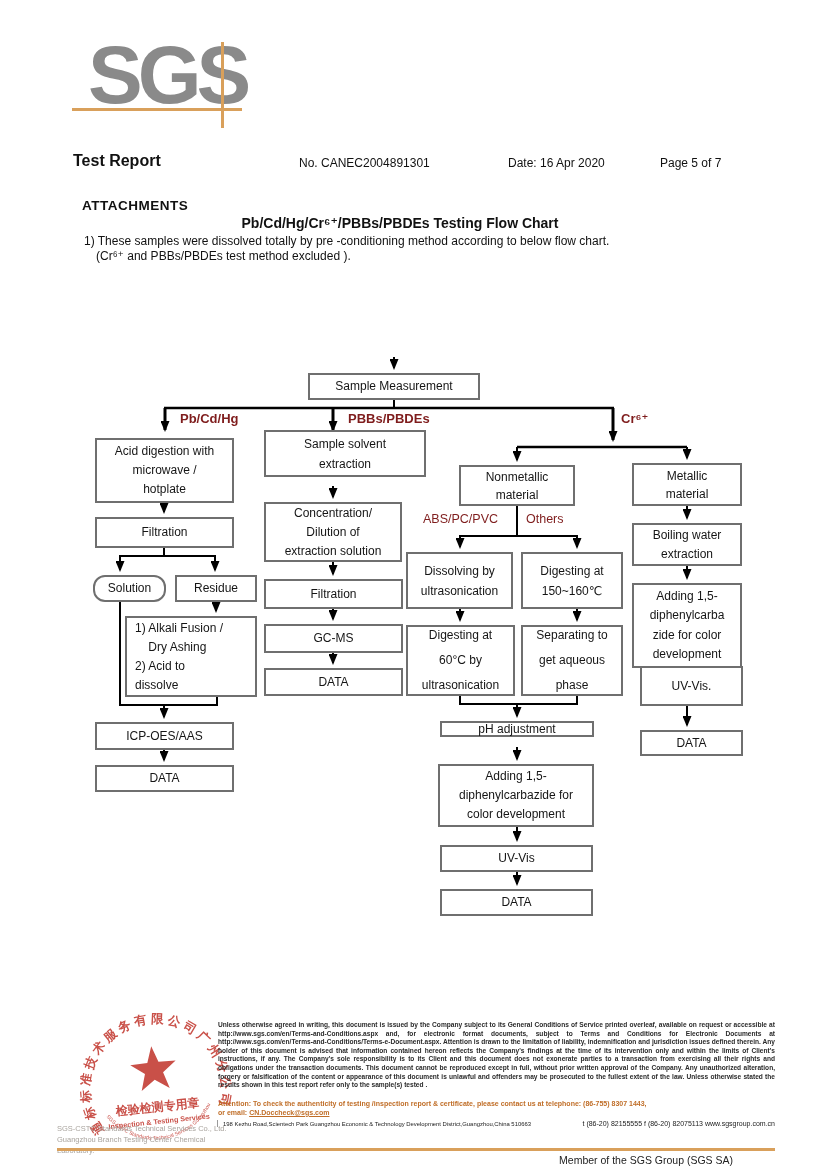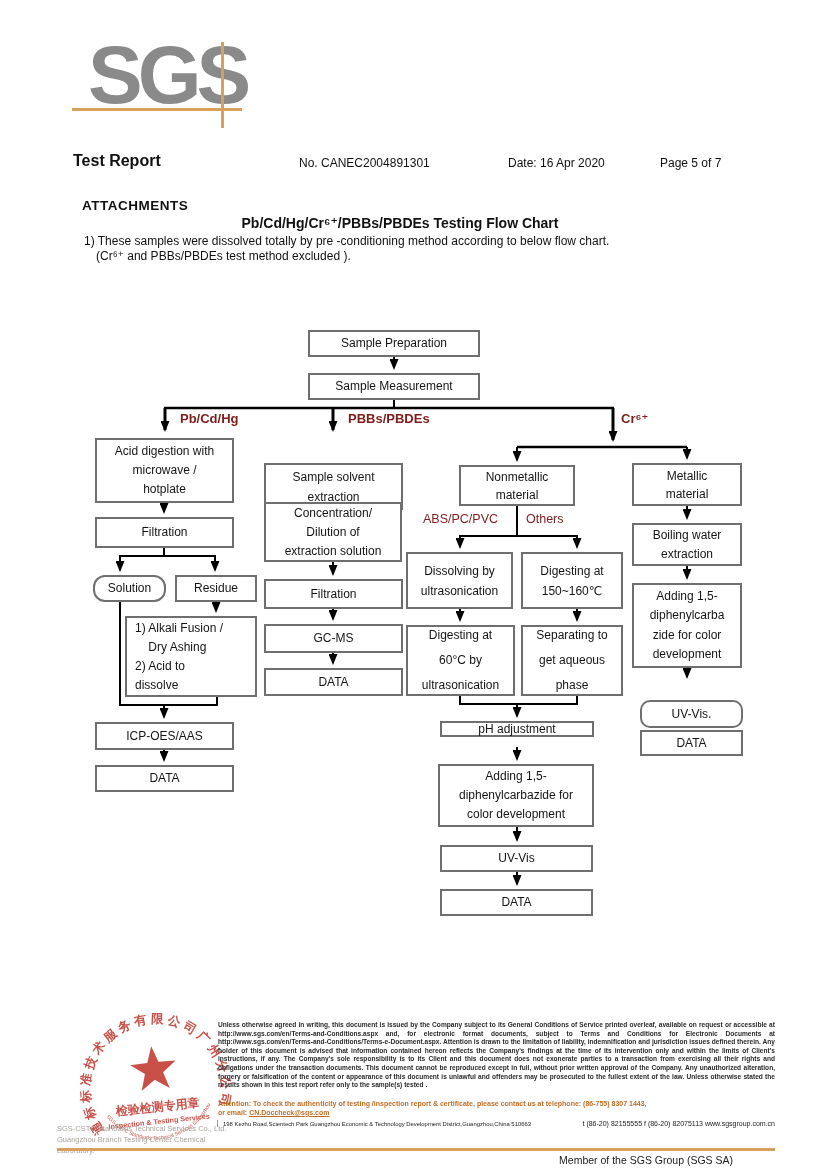--- a/index.html
+++ b/index.html
@@ -125,35 +125,34 @@
         <path d="M687,566 V578" marker-end="url(#ah)"></path>
         <path d="M687,668 V677" marker-end="url(#ah)"></path>
         <path d="M687,706 V725" marker-end="url(#ah)"></path>
       </g>
     </svg>
     <div class="edge-label" style="left:180px;top:411px;">Pb/Cd/Hg</div>
     <div class="edge-label" style="left:348px;top:411px;">PBBs/PBDEs</div>
     <div class="edge-label" style="left:621px;top:411px;">Cr⁶⁺</div>
     <div class="edge-label small" style="left:423px;top:512px;">ABS/PC/PVC</div>
     <div class="edge-label small" style="left:526px;top:512px;">Others</div>
-  <div class="fc-node" style="left: 308px; top: 330px; width: 172px; height: 27px;">Sample Preparation</div>
       <div class="fc-node" style="left: 308px; top: 373px; width: 172px; height: 27px;">Sample Measurement</div>
       <div class="fc-node" style="left: 95px; top: 438px; width: 139px; height: 65px; line-height: 19px;">Acid digestion with
 microwave /
 hotplate</div>
       <div class="fc-node" style="left: 95px; top: 517px; width: 139px; height: 31px;">Filtration</div>
       <div class="fc-node" style="left: 93px; top: 575px; width: 73px; height: 27px; border-radius: 12px;">Solution</div>
       <div class="fc-node" style="left: 175px; top: 575px; width: 82px; height: 27px;">Residue</div>
       <div class="fc-node" style="left: 125px; top: 616px; width: 132px; height: 81px; line-height: 19px; text-align: left; justify-content: flex-start; padding-left: 8px;">1) Alkali Fusion /
 &nbsp;&nbsp;&nbsp;&nbsp;Dry Ashing
 2) Acid to
 dissolve</div>
       <div class="fc-node" style="left: 95px; top: 722px; width: 139px; height: 28px;">ICP-OES/AAS</div>
       <div class="fc-node" style="left: 95px; top: 765px; width: 139px; height: 27px;">DATA</div>
-      <div class="fc-node" style="left: 264px; top: 463px; width: 139px; height: 47px; line-height: 20px;">Sample solvent
+      <div class="fc-node" style="left: 264px; top: 430px; width: 162px; height: 47px; line-height: 20px;">Sample solvent
 extraction</div>
       <div class="fc-node" style="left: 264px; top: 502px; width: 138px; height: 60px; line-height: 19px;">Concentration/
 Dilution of
 extraction solution</div>
       <div class="fc-node" style="left: 264px; top: 579px; width: 139px; height: 30px;">Filtration</div>
       <div class="fc-node" style="left: 264px; top: 624px; width: 139px; height: 29px;">GC-MS</div>
       <div class="fc-node" style="left: 264px; top: 668px; width: 139px; height: 28px;">DATA</div>
       <div class="fc-node" style="left: 459px; top: 465px; width: 116px; height: 41px; line-height: 18px;">Nonmetallic
 material</div>
       <div class="fc-node" style="left: 632px; top: 463px; width: 110px; height: 43px; line-height: 18px;">Metallic
@@ -173,21 +172,21 @@
 diphenylcarbazide for
 color development</div>
       <div class="fc-node" style="left: 440px; top: 845px; width: 153px; height: 27px;">UV-Vis</div>
       <div class="fc-node" style="left: 440px; top: 889px; width: 153px; height: 27px;">DATA</div>
       <div class="fc-node" style="left: 632px; top: 523px; width: 110px; height: 43px; line-height: 19px;">Boiling water
 extraction</div>
       <div class="fc-node" style="left: 632px; top: 583px; width: 110px; height: 85px; line-height: 19.5px;">Adding 1,5-
 diphenylcarba
 zide for color
 development</div>
-      <div class="fc-node" style="left: 640px; top: 700px; width: 103px; height: 28px; border-radius: 10px;">UV-Vis.</div>
+      <div class="fc-node" style="left: 640px; top: 666px; width: 103px; height: 40px;">UV-Vis.</div>
       <div class="fc-node" style="left: 640px; top: 730px; width: 103px; height: 26px;">DATA</div>
     </div>
 
   <svg class="stamp" viewBox="0 0 160 160">
     <defs>
       <path id="arcTop" d="M26,115 A66,66 0 1 1 134,115" fill="none"></path>
       <path id="arcBot" d="M26,96 A62,62 0 0 0 134,96" fill="none"></path>
     </defs>
     <polygon fill="#c2382f" points="80,34 85.6,50.2 102.8,50.6 89.1,61.0 94.1,77.4 80,67.6 65.9,77.4 70.9,61.0 57.2,50.6 74.4,50.2"></polygon>
     <text font-size="12.5" fill="#c2382f" letter-spacing="3.5" font-weight="bold">

